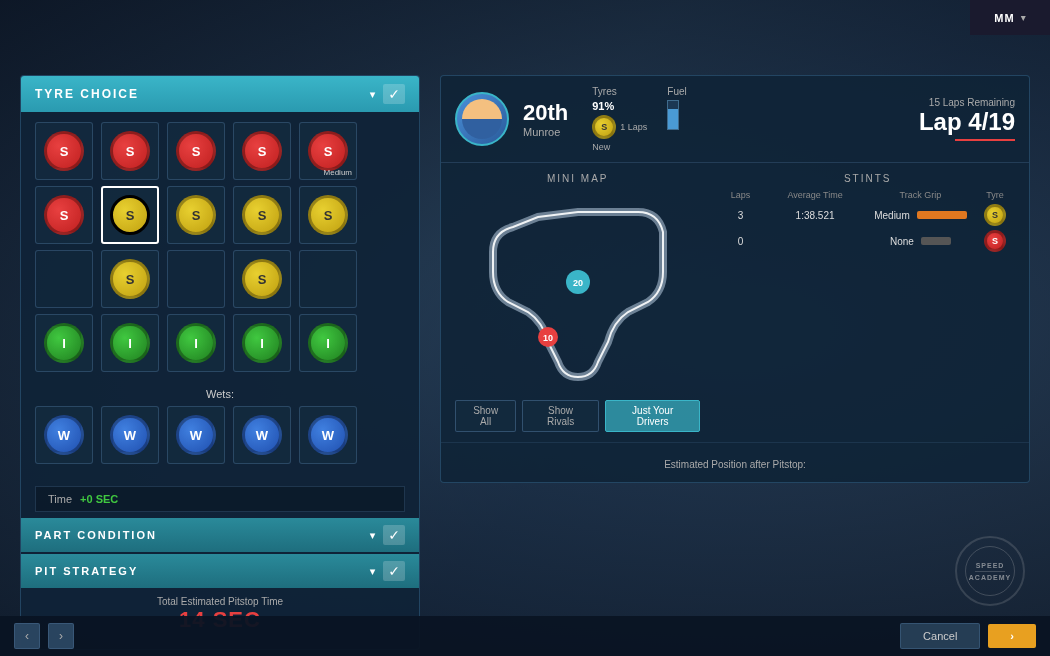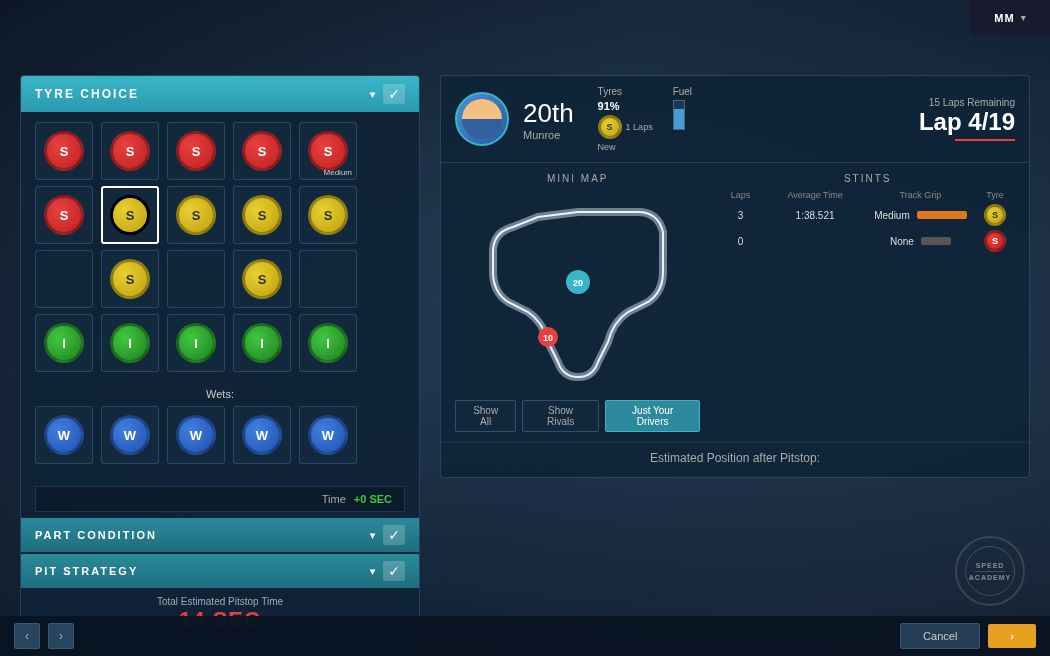--- a/index.html
+++ b/index.html
@@ -158,21 +158,21 @@
     }
 
     
     .time-display {
       margin: 6px 14px;
       background: rgba(10,25,40,0.8);
       border: 1px solid rgba(80,120,160,0.3);
       padding: 6px 12px;
       display: flex;
       align-items: center;
-      justify-content: flex-end;
+      justify-content: flex-start;
       gap: 8px;
     }
     .time-label { color: #aaa; font-size: 11px; }
     .time-value { color: #40c840; font-size: 11px; font-weight: bold; }
 
     
     .sub-section-header {
       background: linear-gradient(180deg, #2a8a9a 0%, #1e6e7e 100%);
       display: flex;
       align-items: center;
@@ -228,22 +228,22 @@
       overflow: hidden;
     }
     .avatar-face {
       width: 40px;
       height: 40px;
       background: linear-gradient(180deg, #f4c080 50%, #3060a0 50%);
       border-radius: 50%;
     }
     .driver-pos {
       color: #fff;
-      font-size: 26px;
-      font-weight: normal;
+      font-size: 22px;
+      font-weight: bold;
     }
     .driver-name {
       color: #aaa;
       font-size: 11px;
     }
     .driver-stats {
       display: flex;
       gap: 20px;
       margin-left: 10px;
     }
@@ -362,21 +362,21 @@
       border-color: #3ab5c8;
       color: #fff;
     }
 
     
     .est-position {
       text-align: center;
       padding: 8px 14px 12px;
       border-top: 1px solid rgba(80,120,160,0.2);
     }
-    .est-label { color: #aaa; font-size: 12px; }
+    .est-label { color: #aaa; font-size: 10px; margin-top: 8px; }
     .est-value { color: #fff; font-size: 24px; font-weight: bold; }
 
     
     .bottom-bar {
       position: absolute;
       bottom: 0;
       left: 0;
       right: 0;
       height: 40px;
       background: rgba(10,20,35,0.95);

